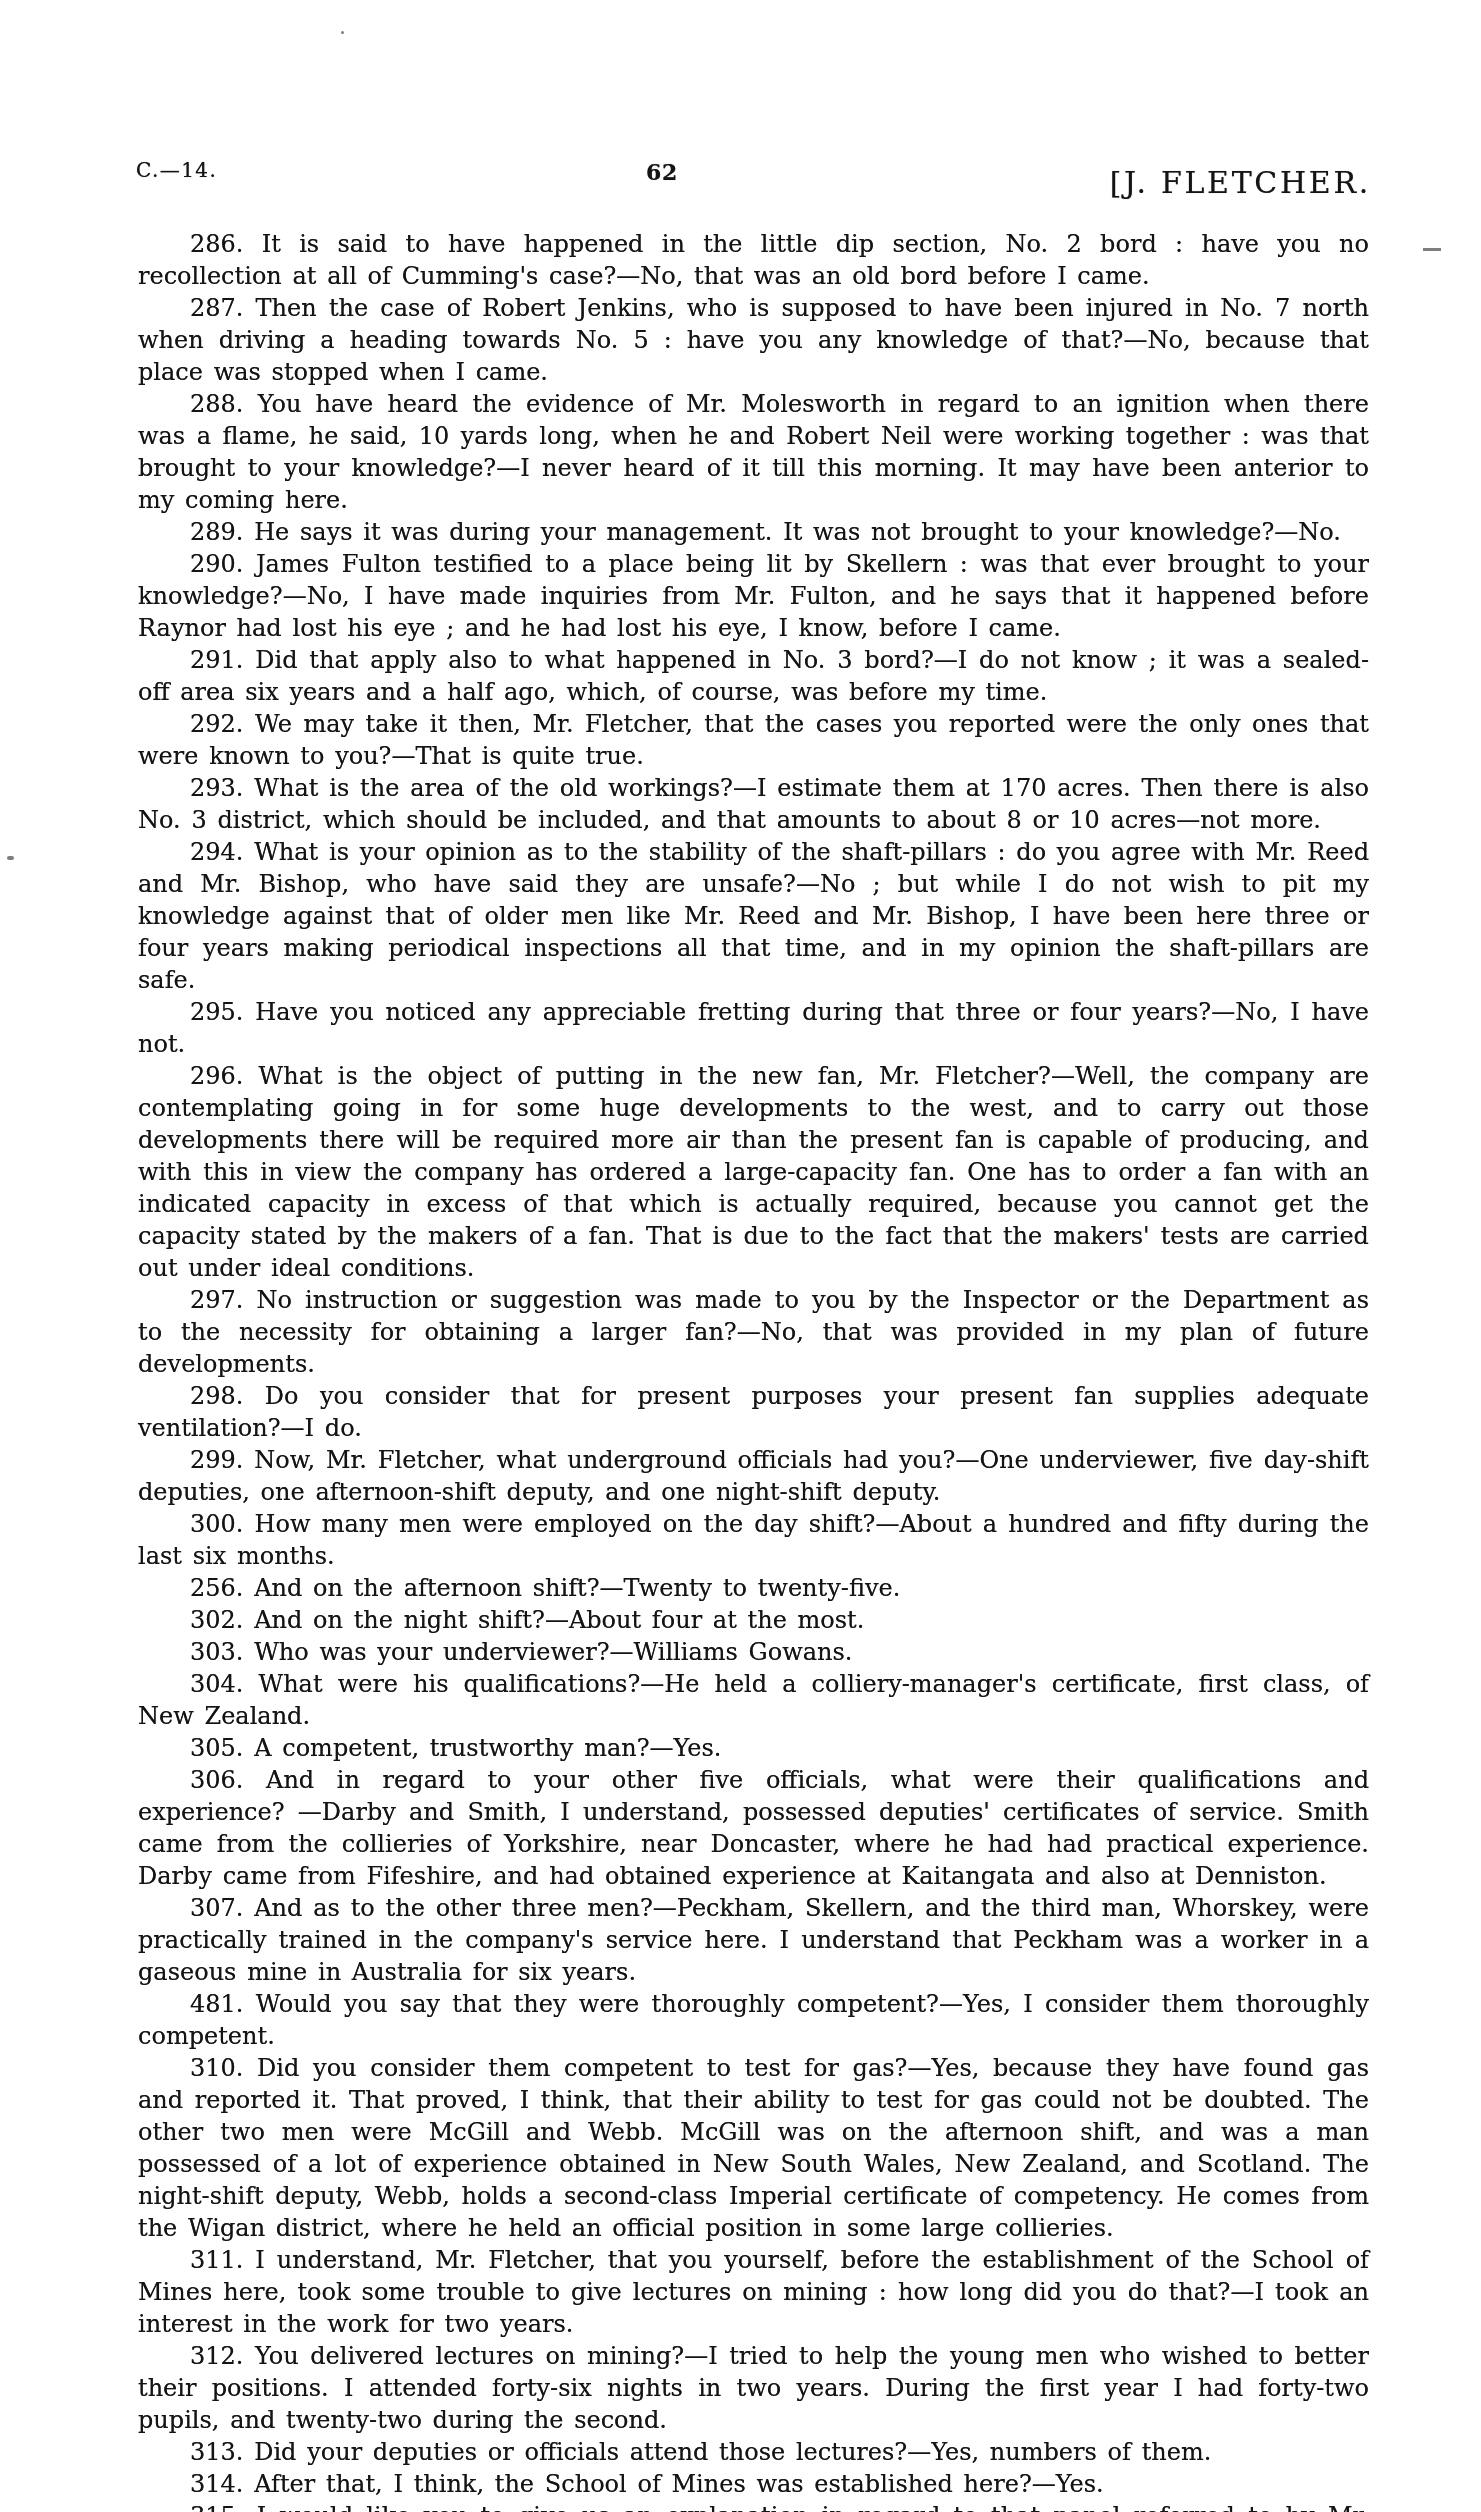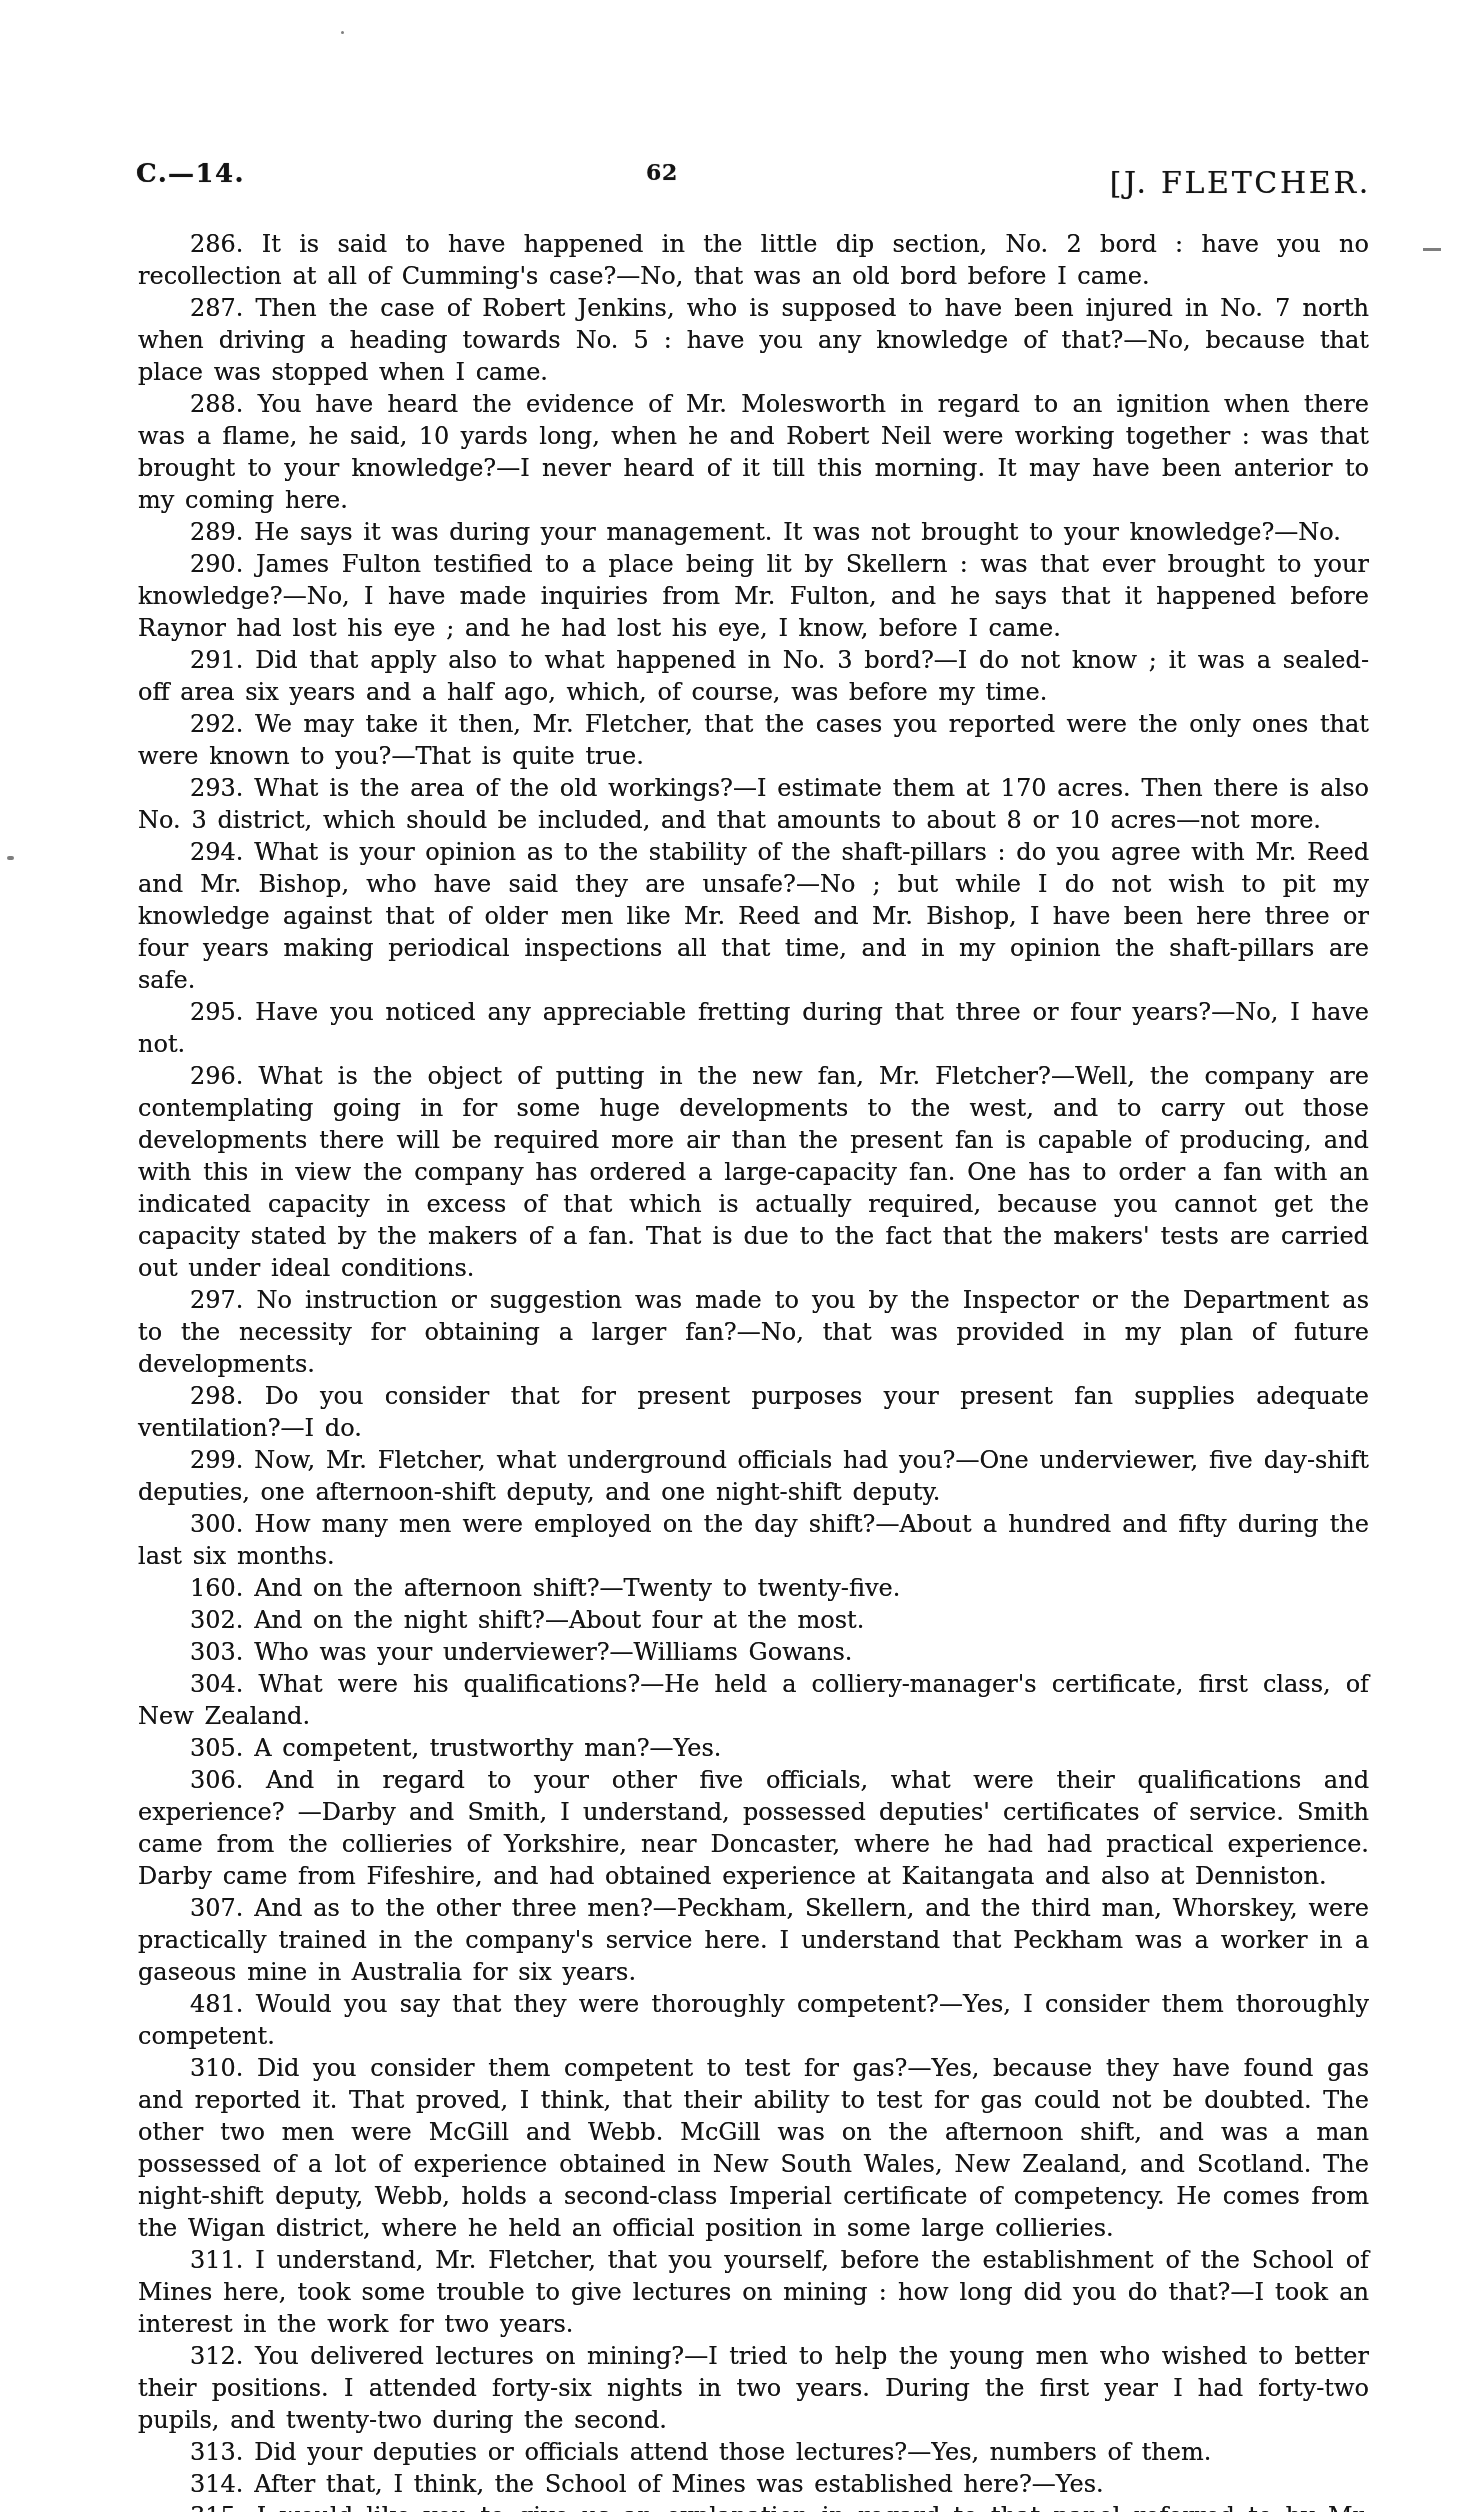--- a/index.html
+++ b/index.html
@@ -20,23 +20,23 @@
     position: absolute;
     top: 158px;
     left: 136px;
     width: 1235px;
     height: 41px;
   }
   .header-left {
     position: absolute;
     left: 0;
     top: 0;
-    font-size: 26px;
+    font-size: 20px;
     letter-spacing: 1.4px;
-    font-weight: 700;
+    font-weight: 400;
     text-shadow: 0 0 0.7px rgba(0,0,0,0.75);
   }
   .header-center {
     position: absolute;
     left: 510px;
     top: 1.4px;
     font-size: 22px;
     font-weight: 700;
     letter-spacing: 0.7px;
     text-shadow: 0 0 0.7px rgba(0,0,0,0.6);
@@ -93,21 +93,21 @@
       <p>291. Did that apply also to what happened in No. 3 bord?—I do not know ;  it was a sealed-off area six years and a half ago, which, of course, was before my time.</p>
       <p>292. We may take it then, Mr. Fletcher, that the cases you reported were the only ones that were known to you?—That is quite true.</p>
       <p>293. What is the area of the old workings?—I estimate them at 170 acres.  Then there is also No. 3 district, which should be included, and that amounts to about 8 or 10 acres—not more.</p>
       <p>294. What is your opinion as to the stability of the shaft-pillars :  do you agree with Mr. Reed and Mr. Bishop, who have said they are unsafe?—No ;  but while I do not wish to pit my knowledge against that of older men like Mr. Reed and Mr. Bishop, I have been here three or four years making periodical inspections all that time, and in my opinion the shaft-pillars are safe.</p>
       <p>295. Have you noticed any appreciable fretting during that three or four years?—No, I have not.</p>
       <p>296. What is the object of putting in the new fan, Mr. Fletcher?—Well, the company are contemplating going in for some huge developments to the west, and to carry out those developments there will be required more air than the present fan is capable of producing, and with this in view the company has ordered a large-capacity fan.  One has to order a fan with an indicated capacity in excess of that which is actually required, because you cannot get the capacity stated by the makers of a fan.  That is due to the fact that the makers' tests are carried out under ideal conditions.</p>
       <p>297. No instruction or suggestion was made to you by the Inspector or the Department as to the necessity for obtaining a larger fan?—No, that was provided in my plan of future developments.</p>
       <p>298. Do you consider that for present purposes your present fan supplies adequate ventilation?—I do.</p>
       <p>299. Now, Mr. Fletcher, what underground officials had you?—One underviewer, five day-shift deputies, one afternoon-shift deputy, and one night-shift deputy.</p>
       <p>300. How many men were employed on the day shift?—About a hundred and fifty during the last six months.</p>
-      <p>160. And on the afternoon shift?—Twenty to twenty-five.</p>
+      <p>256. And on the afternoon shift?—Twenty to twenty-five.</p>
       <p>302. And on the night shift?—About four at the most.</p>
       <p>303. Who was your underviewer?—Williams Gowans.</p>
       <p>304. What were his qualifications?—He held a colliery-manager's certificate, first class, of New Zealand.</p>
       <p>305. A competent, trustworthy man?—Yes.</p>
       <p>306. And in regard to your other five officials, what were their qualifications and experience? —Darby and Smith, I understand, possessed deputies' certificates of service.  Smith came from the collieries of Yorkshire, near Doncaster, where he had had practical experience.  Darby came from Fifeshire, and had obtained experience at Kaitangata and also at Denniston.</p>
       <p>307. And as to the other three men?—Peckham, Skellern, and the third man, Whorskey, were practically trained in the company's service here.  I understand that Peckham was a worker in a gaseous mine in Australia for six years.</p>
       <p>481. Would you say that they were thoroughly competent?—Yes, I consider them thoroughly competent.</p>
       <p>310. Did you consider them competent to test for gas?—Yes, because they have found gas and reported it.  That proved, I think, that their ability to test for gas could not be doubted. The other two men were McGill and Webb.  McGill was on the afternoon shift, and was a man possessed of a lot of experience obtained in New South Wales, New Zealand, and Scotland.  The night-shift deputy, Webb, holds a second-class Imperial certificate of competency.  He comes from the Wigan district, where he held an official position in some large collieries.</p>
       <p>311. I understand, Mr. Fletcher, that you yourself, before the establishment of the School of Mines here, took some trouble to give lectures on mining :  how long did you do that?—I took an interest in the work for two years.</p>
       <p>312. You delivered lectures on mining?—I tried to help the young men who wished to better their positions.  I attended forty-six nights in two years.  During the first year I had forty-two pupils, and twenty-two during the second.</p>

